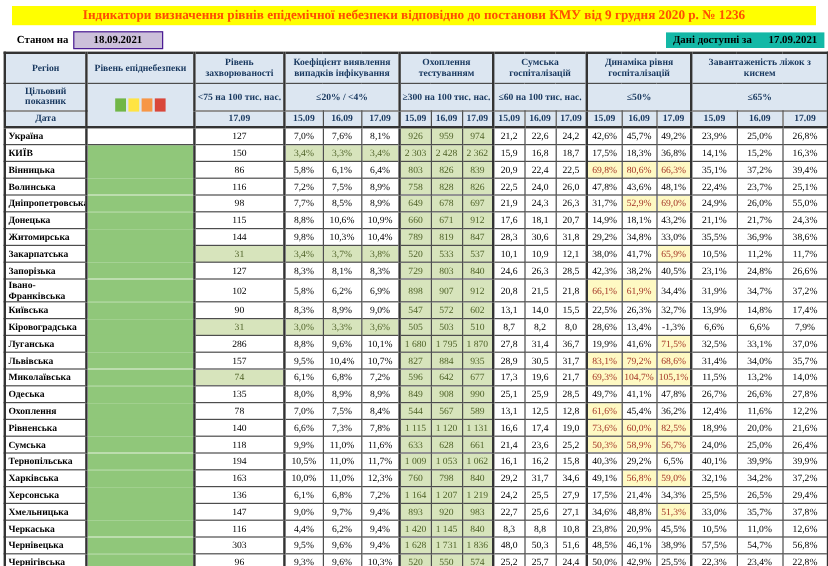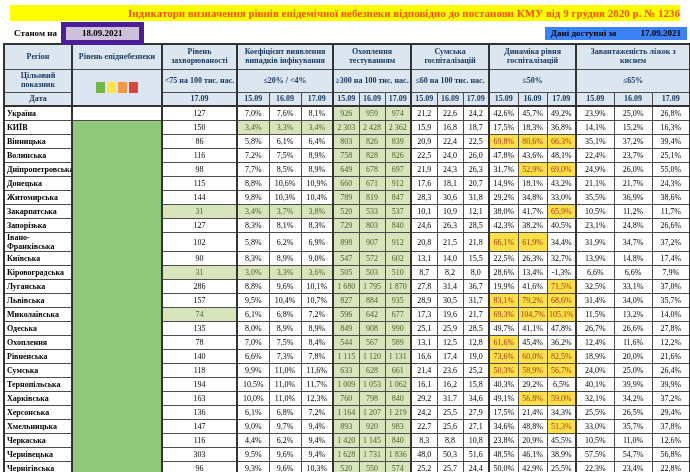--- a/index.html
+++ b/index.html
@@ -2,36 +2,36 @@
 <html><head>
 <meta charset="utf-8">
 <style>
   html,body { margin:0; padding:0; background:#ffffff; }
   .page {
     position:relative; width:690px; height:472px; overflow:hidden;
     font-family:"Liberation Serif","DejaVu Serif",serif; background:#fff;
   }
   .title-bar {
     margin:5px 10px 0 10px; background:#FFFF00; color:#FF4E00;
-    font-weight:bold; font-size:11px; line-height:16px; text-align:right;
+    font-weight:bold; font-size:11px; line-height:16px; text-align:center;
     white-space:nowrap;
   }
   .meta-row {
     display:flex; justify-content:space-between; align-items:center;
     margin:4px 3px 2px 3px; height:16px;text-align:center;
   }
   .asof { display:flex; align-items:center; margin-left:11px; }
   .asof-label { font-weight:bold; font-size:9px; margin-right:4px; }
   .asof-date {
-    background:#CCC0DA; border:5px solid #4c1d95; font-weight:bold; font-size:9px;
+    background:#CCC0DA; border:1px solid #4c1d95; font-weight:bold; font-size:9px;
     padding:0 16px; height:13px; line-height:13px;
   }
   .avail {
-    background:#3b82f6; font-weight:bold; font-size:9px; height:13px;
-    line-height:13px; padding:0 6px; display:flex; gap:24px;
+    background:#14b8a6; font-weight:bold; font-size:9px; height:13px;
+    line-height:13px; padding:0 6px; display:flex; gap:14px;
   }
   table.ind {
     border-collapse:collapse; table-layout:fixed; width:686px;
     margin-left:3px; border:2px solid #333;
   }
   .ind th, .ind td {
     border:1px solid #4d4d4d; padding:0 1px; overflow:hidden;
     font-size:8px; text-align:center;
   }
   .ind thead th { background:#DCE6F1; color:#17375E; font-weight:bold; line-height:1.1; }
@@ -44,21 +44,21 @@
   td.region {
     text-align:left; font-weight:bold; padding-left:2px;
     white-space:normal; line-height:9px;
   }
   .gb { border-left:2px solid #333 !important; }
   td.epi-g {
     background:#90C77A;
     border-top-color:#90C77A; border-bottom-color:#90C77A;
   }
   td.hl-g { background:#D7E4BC; color:#4F6228; }
-  td.hl-r { background:#fde047; color:#A33425; }
+  td.hl-r { background:#fef9c3; color:#A33425; }
 </style>
 </head>
 <body>
 
 <div class="page">
 
   <div class="title-bar">Індикатори визначення рівнів епідемічної небезпеки відповідно до постанови КМУ від 9 грудня 2020 р. № 1236</div>
 
   <div class="meta-row">
     <div class="asof">

